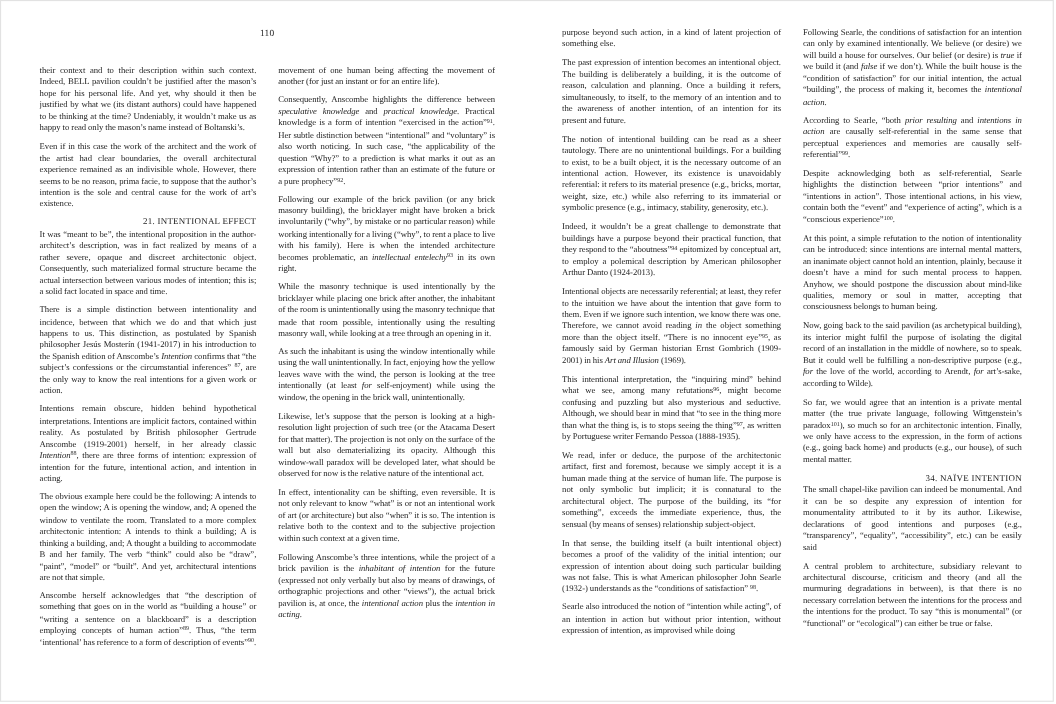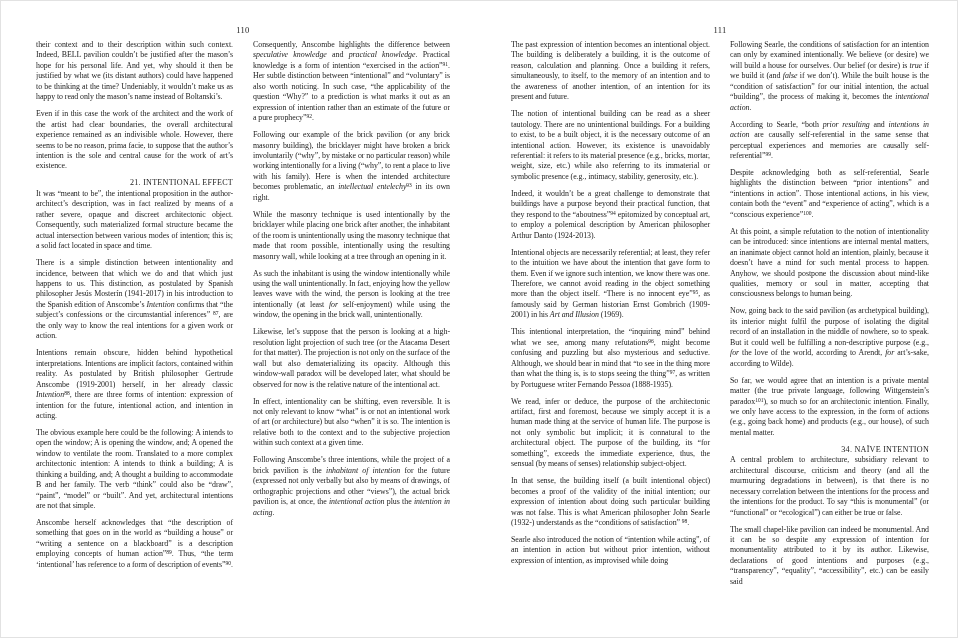--- a/index.html
+++ b/index.html
@@ -24,21 +24,21 @@
     position: absolute;
     top: 24px;
   }
   .page-left  { left: 35px;  width: 414px; }
   .page-right { left: 510px; width: 418px; }
   .page-number {
     display: block;
     text-align: center;
     font-size: 8.5px;
     line-height: 10px;
-    margin-bottom: 5px;
+    margin-bottom: 24px;
     letter-spacing: 0.3px;
   }
   .cols {
     display: flex;
     gap: 20px;
     height: 588px;
     overflow: hidden;
   }
   .col {
     flex: 1 1 0;
@@ -82,51 +82,52 @@
           <p class="para">their context and to their description within such context. Indeed, BELL pavilion couldn’t be justified after the mason’s hope for his personal life. And yet, why should it then be justified by what we (its distant authors) could have happened to be thinking at the time? Undeniably, it wouldn’t make us as happy to read only the mason’s name instead of Boltanski’s.</p>
           <p class="para">Even if in this case the work of the architect and the work of the artist had clear boundaries, the overall architectural experience remained as an indivisible whole. However, there seems to be no reason, prima facie, to suppose that the author’s intention is the sole and central cause for the work of art’s existence.</p>
           <h3 class="heading">21. INTENTIONAL EFFECT</h3>
           <p class="para">It was “meant to be”, the intentional proposition in the author-architect’s description, was in fact realized by means of a rather severe, opaque and discreet architectonic object. Consequently, such materialized formal structure became the actual intersection between various modes of intention; this is; a solid fact located in space and time.</p>
           <p class="para">There is a simple distinction between intentionality and incidence, between that which we do and that which just happens to us. This distinction, as postulated by Spanish philosopher Jesús Mosterín (1941-2017) in his introduction to the Spanish edition of Anscombe’s <i>Intention</i> confirms that “the subject’s confessions or the circumstantial inferences” <sup>87</sup>, are the only way to know the real intentions for a given work or action.</p>
           <p class="para">Intentions remain obscure, hidden behind hypothetical interpretations. Intentions are implicit factors, contained within reality. As postulated by British philosopher Gertrude Anscombe (1919-2001) herself, in her already classic <i>Intention</i><sup>88</sup>, there are three forms of intention: expression of intention for the future, intentional action, and intention in acting.</p>
           <p class="para">The obvious example here could be the following: A intends to open the window; A is opening the window, and; A opened the window to ventilate the room. Translated to a more complex architectonic intention: A intends to think a building; A is thinking a building, and; A thought a building to accommodate B and her family. The verb “think” could also be “draw”, “paint”, “model” or “built”. And yet, architectural intentions are not that simple.</p>
           <p class="para">Anscombe herself acknowledges that “the description of something that goes on in the world as “building a house” or “writing a sentence on a blackboard” is a description employing concepts of human action”<sup>89</sup>. Thus, “the term ‘intentional’ has reference to a form of description of events”<sup>90</sup>.</p>
         </div>
         <div class="col">
+          <p class="para">movement of one human being affecting the movement of another (for just an instant or for an entire life).</p>
           <p class="para">Consequently, Anscombe highlights the difference between <i>speculative knowledge</i> and <i>practical knowledge</i>. Practical knowledge is a form of intention “exercised in the action”<sup>91</sup>. Her subtle distinction between “intentional” and “voluntary” is also worth noticing. In such case, “the applicability of the question “Why?” to a prediction is what marks it out as an expression of intention rather than an estimate of the future or a pure prophecy”<sup>92</sup>.</p>
           <p class="para">Following our example of the brick pavilion (or any brick masonry building), the bricklayer might have broken a brick involuntarily (“why”, by mistake or no particular reason) while working intentionally for a living (“why”, to rent a place to live with his family). Here is when the intended architecture becomes problematic, an <i>intellectual entelechy</i><sup>93</sup> in its own right.</p>
           <p class="para">While the masonry technique is used intentionally by the bricklayer while placing one brick after another, the inhabitant of the room is unintentionally using the masonry technique that made that room possible, intentionally using the resulting masonry wall, while looking at a tree through an opening in it.</p>
           <p class="para">As such the inhabitant is using the window intentionally while using the wall unintentionally. In fact, enjoying how the yellow leaves wave with the wind, the person is looking at the tree intentionally (at least <i>for</i> self-enjoyment) while using the window, the opening in the brick wall, unintentionally.</p>
           <p class="para">Likewise, let’s suppose that the person is looking at a high-resolution light projection of such tree (or the Atacama Desert for that matter). The projection is not only on the surface of the wall but also dematerializing its opacity. Although this window-wall paradox will be developed later, what should be observed for now is the relative nature of the intentional act.</p>
           <p class="para">In effect, intentionality can be shifting, even reversible. It is not only relevant to know “what” is or not an intentional work of art (or architecture) but also “when” it is so. The intention is relative both to the context and to the subjective projection within such context at a given time.</p>
           <p class="para">Following Anscombe’s three intentions, while the project of a brick pavilion is the <i>inhabitant of intention</i> for the future (expressed not only verbally but also by means of drawings, of orthographic projections and other “views”), the actual brick pavilion is, at once, the <i>intentional action</i> plus the <i>intention in acting</i>.</p>
         </div>
       </div>
   </div>
 
   <div class="page page-right">
-    <span class="page-number">111</span>
     <div class="cols">
         <div class="col">
+          <p class="para">purpose beyond such action, in a kind of latent projection of something else.</p>
           <p class="para">The past expression of intention becomes an intentional object. The building is deliberately a building, it is the outcome of reason, calculation and planning. Once a building it refers, simultaneously, to itself, to the memory of an intention and to the awareness of another intention, of an intention for its present and future.</p>
           <p class="para">The notion of intentional building can be read as a sheer tautology. There are no unintentional buildings. For a building to exist, to be a built object, it is the necessary outcome of an intentional action. However, its existence is unavoidably referential: it refers to its material presence (e.g., bricks, mortar, weight, size, etc.) while also referring to its immaterial or symbolic presence (e.g., intimacy, stability, generosity, etc.).</p>
           <p class="para">Indeed, it wouldn’t be a great challenge to demonstrate that buildings have a purpose beyond their practical function, that they respond to the “aboutness”<sup>94</sup> epitomized by conceptual art, to employ a polemical description by American philosopher Arthur Danto (1924-2013).</p>
           <p class="para">Intentional objects are necessarily referential; at least, they refer to the intuition we have about the intention that gave form to them. Even if we ignore such intention, we know there was one. Therefore, we cannot avoid reading <i>in</i> the object something more than the object itself. “There is no innocent eye”<sup>95</sup>, as famously said by German historian Ernst Gombrich (1909-2001) in his <i>Art and Illusion</i> (1969).</p>
           <p class="para">This intentional interpretation, the “inquiring mind” behind what we see, among many refutations<sup>96</sup>, might become confusing and puzzling but also mysterious and seductive. Although, we should bear in mind that “to see in the thing more than what the thing is, is to stops seeing the thing”<sup>97</sup>, as written by Portuguese writer Fernando Pessoa (1888-1935).</p>
           <p class="para">We read, infer or deduce, the purpose of the architectonic artifact, first and foremost, because we simply accept it is a human made thing at the service of human life. The purpose is not only symbolic but implicit; it is connatural to the architectural object. The purpose of the building, its “for something”, exceeds the immediate experience, thus, the sensual (by means of senses) relationship subject-object.</p>
           <p class="para">In that sense, the building itself (a built intentional object) becomes a proof of the validity of the initial intention; our expression of intention about doing such particular building was not false. This is what American philosopher John Searle (1932-) understands as the “conditions of satisfaction” <sup>98</sup>.</p>
           <p class="para">Searle also introduced the notion of “intention while acting”, of an intention in action but without prior intention, without expression of intention, as improvised while doing</p>
         </div>
         <div class="col">
           <p class="para">Following Searle, the conditions of satisfaction for an intention can only by examined intentionally. We believe (or desire) we will build a house for ourselves. Our belief (or desire) is <i>true</i> if we build it (and <i>false</i> if we don’t). While the built house is the “condition of satisfaction” for our initial intention, the actual “building”, the process of making it, becomes the <i>intentional action</i>.</p>
           <p class="para">According to Searle, “both <i>prior resulting</i> and <i>intentions in action</i> are causally self-referential in the same sense that perceptual experiences and memories are causally self-referential”<sup>99</sup>.</p>
           <p class="para">Despite acknowledging both as self-referential, Searle highlights the distinction between “prior intentions” and “intentions in action”. Those intentional actions, in his view, contain both the “event” and “experience of acting”, which is a “conscious experience”<sup>100</sup>.</p>
           <p class="para">At this point, a simple refutation to the notion of intentionality can be introduced: since intentions are internal mental matters, an inanimate object cannot hold an intention, plainly, because it doesn’t have a mind for such mental process to happen. Anyhow, we should postpone the discussion about mind-like qualities, memory or soul in matter, accepting that consciousness belongs to human being.</p>
           <p class="para">Now, going back to the said pavilion (as archetypical building), its interior might fulfil the purpose of isolating the digital record of an installation in the middle of nowhere, so to speak. But it could well be fulfilling a non-descriptive purpose (e.g., <i>for</i> the love of the world, according to Arendt, <i>for</i> art’s-sake, according to Wilde).</p>
           <p class="para">So far, we would agree that an intention is a private mental matter (the true private language, following Wittgenstein’s paradox<sup>101</sup>), so much so for an architectonic intention. Finally, we only have access to the expression, in the form of actions (e.g., going back home) and products (e.g., our house), of such mental matter.</p>
           <h3 class="heading">34. NAÏVE INTENTION</h3>
+          <p class="para">The small chapel-like pavilion can indeed be monumental. And it can be so despite any expression of intention for monumentality attributed to it by its author. Likewise, declarations of good intentions and purposes (e.g., “transparency”, “equality”, “accessibility”, etc.) can be easily said</p>
           <p class="para">A central problem to architecture, subsidiary relevant to architectural discourse, criticism and theory (and all the murmuring degradations in between), is that there is no necessary correlation between the intentions for the process and the intentions for the product. To say “this is monumental” (or “functional” or “ecological”) can either be true or false.</p>
-          <p class="para">The small chapel-like pavilion can indeed be monumental. And it can be so despite any expression of intention for monumentality attributed to it by its author. Likewise, declarations of good intentions and purposes (e.g., “transparency”, “equality”, “accessibility”, etc.) can be easily said</p>
         </div>
       </div>
   </div>
 
 </div>
 
 </body></html>

